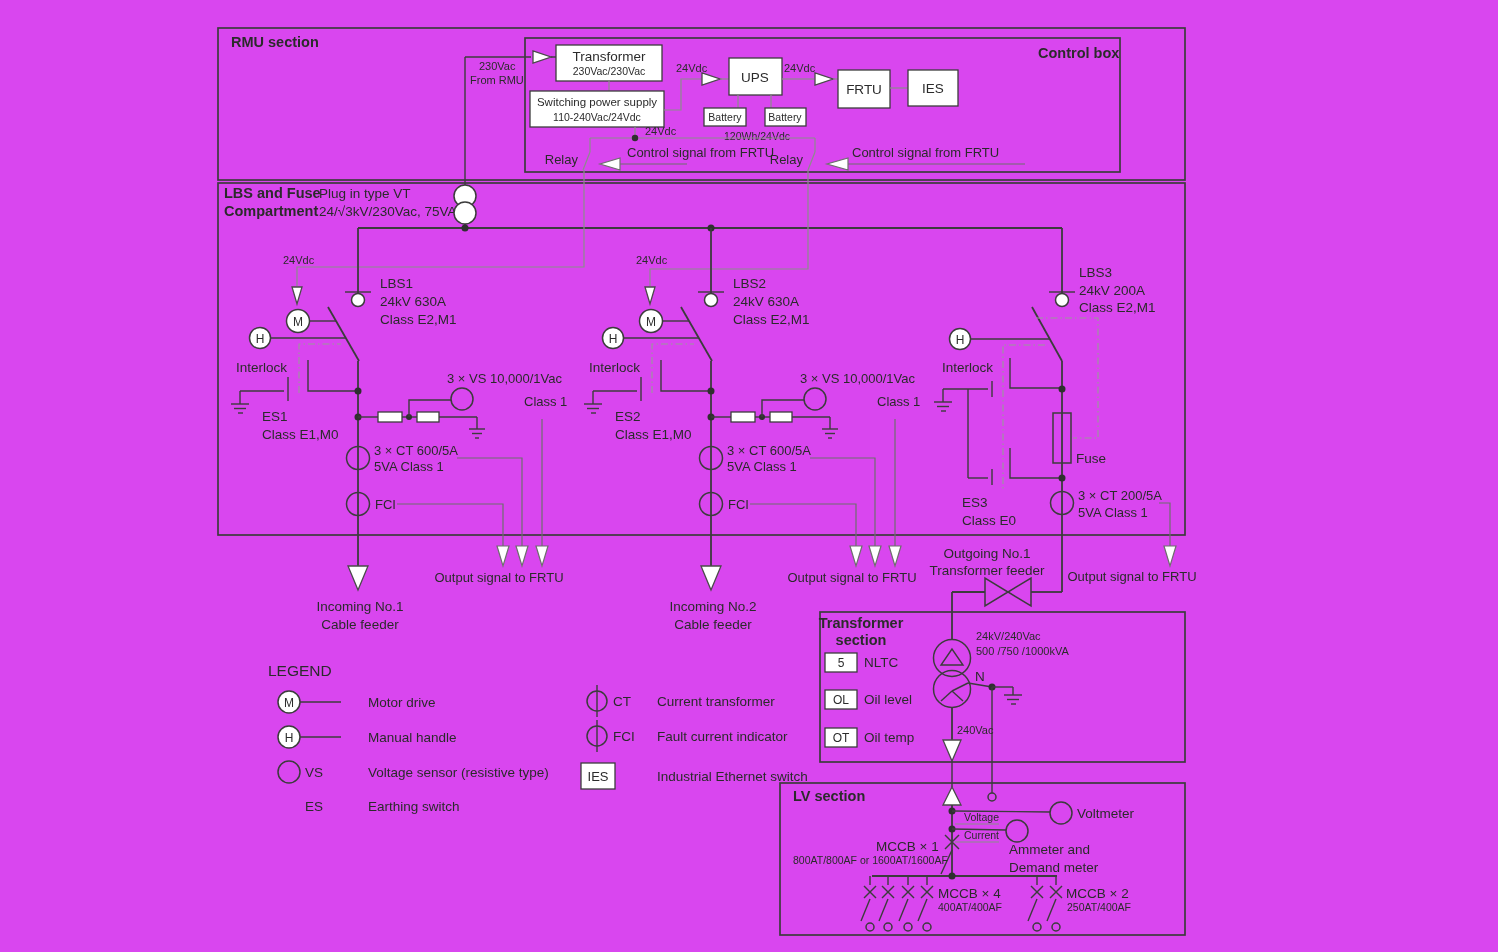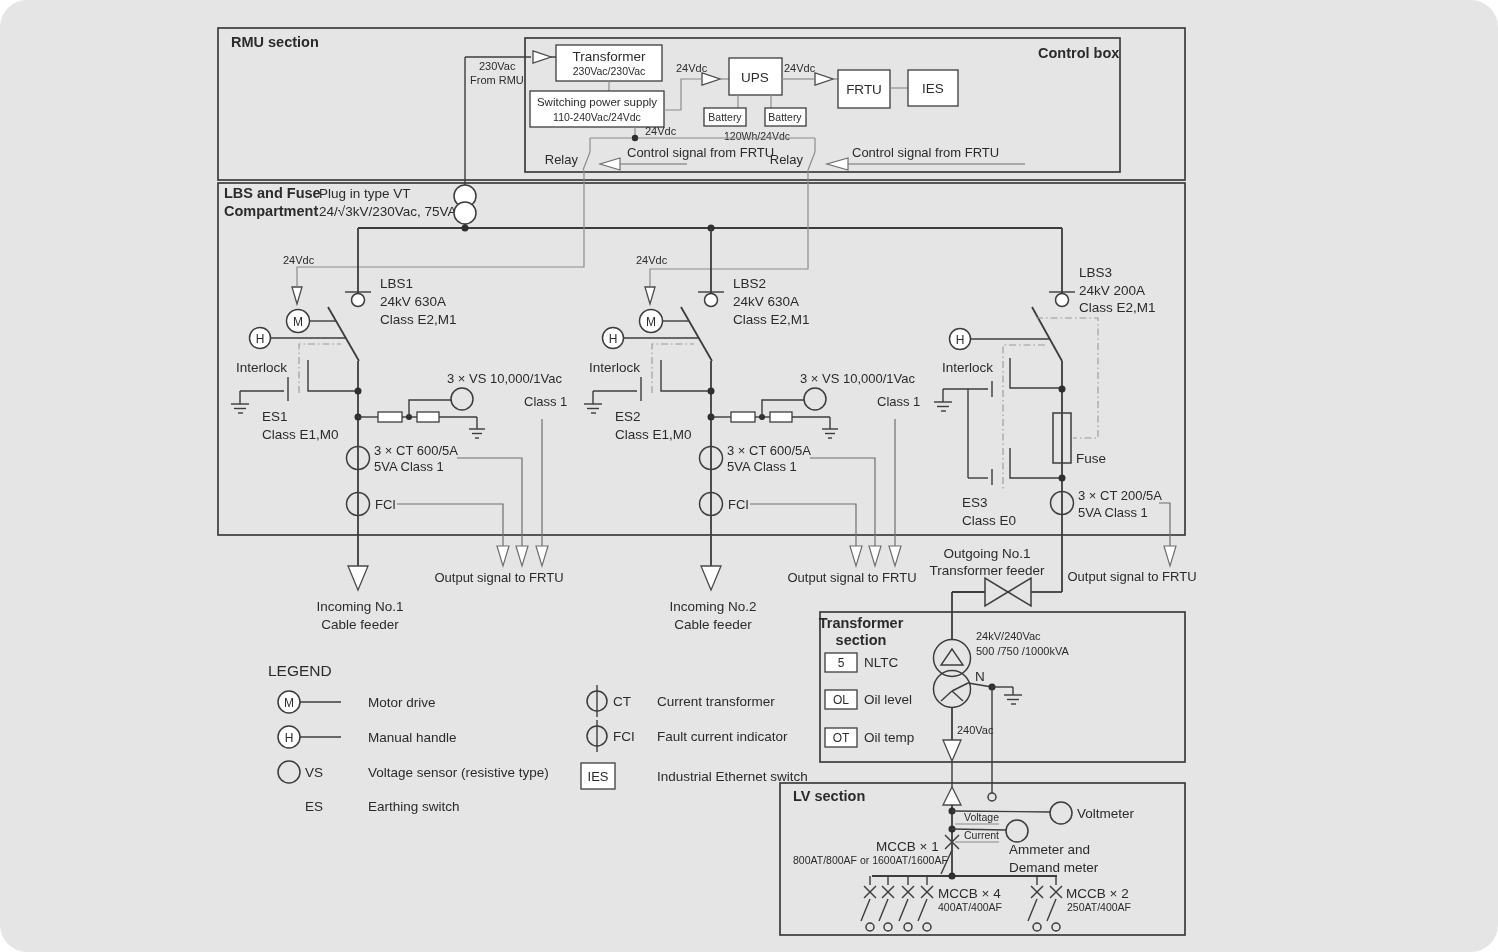--- a/index.html
+++ b/index.html
@@ -1,16 +1,16 @@
 <!DOCTYPE html>
 <html><head>
 <meta charset="utf-8">
 <style>
   html,body{margin:0;padding:0;background:#fff;}
-  .stage{position:relative;width:1498px;height:952px;background:#e5e5e5;overflow:hidden;border-radius:27px;}
+  .stage{position:relative;width:1498px;height:952px;background:#d946ef;overflow:hidden;}
   svg{position:absolute;left:0;top:0;}
   
   .bx  {fill:none;stroke:#3c3c3c;stroke-width:1.7;}
   .cb  {fill:#fff;stroke:#3c3c3c;stroke-width:1.3;}
   .pw  {stroke:#3c3c3c;stroke-width:1.8;fill:none;}
   .pw2 {stroke:#3c3c3c;stroke-width:1.4;fill:none;}
   .gy  {stroke:#8c8c8c;stroke-width:1.2;fill:none;}
   .sg  {stroke:#6e6e6e;stroke-width:1.2;fill:none;}
   .dd  {stroke:#9a9a9a;stroke-width:1.1;fill:none;stroke-dasharray:7 3 1.5 3;}
   .sym {fill:#fff;stroke:#3c3c3c;stroke-width:1.5;}

